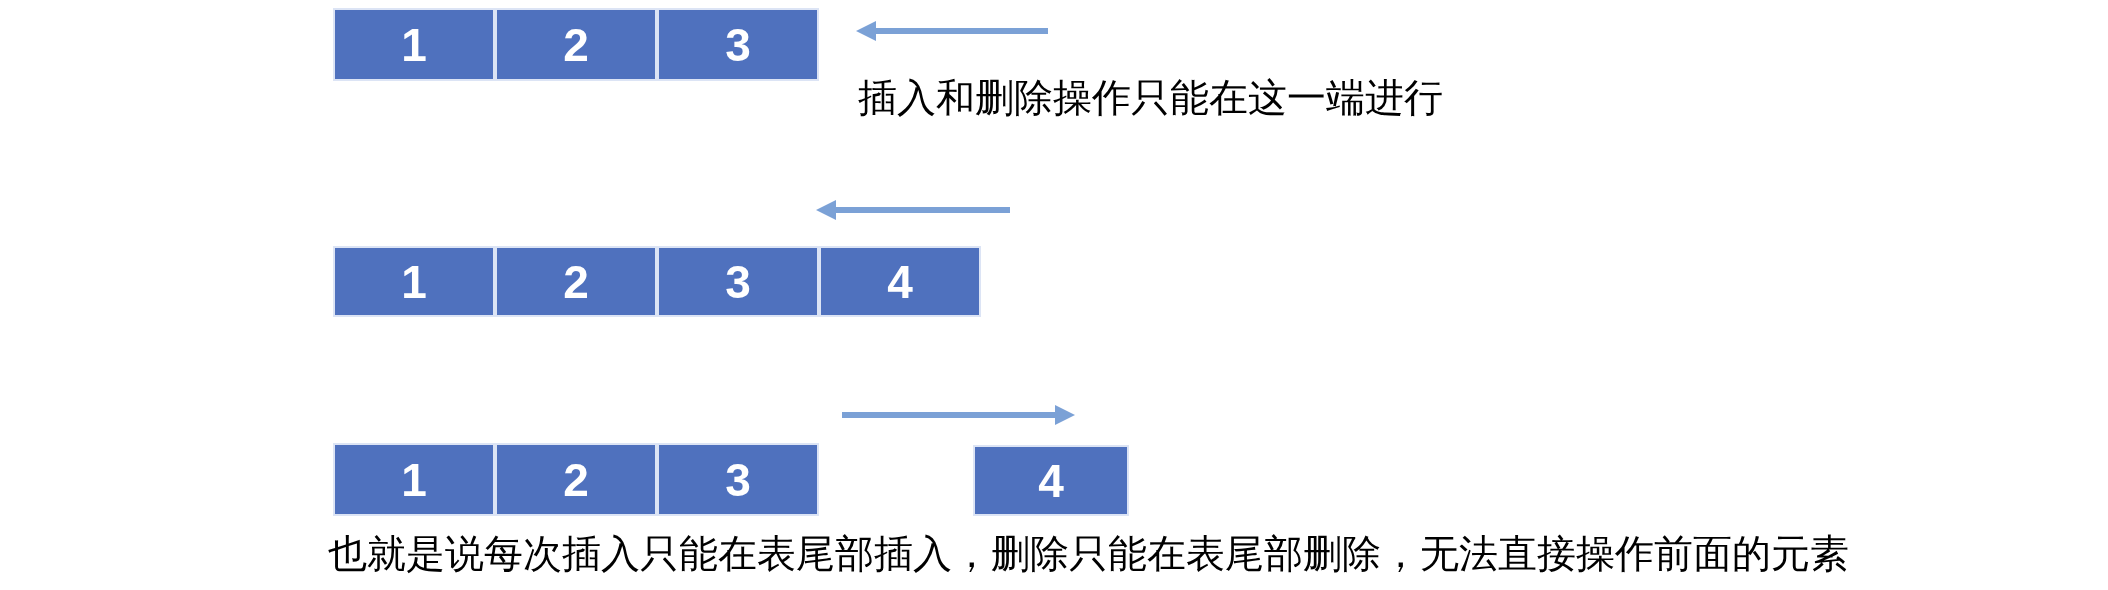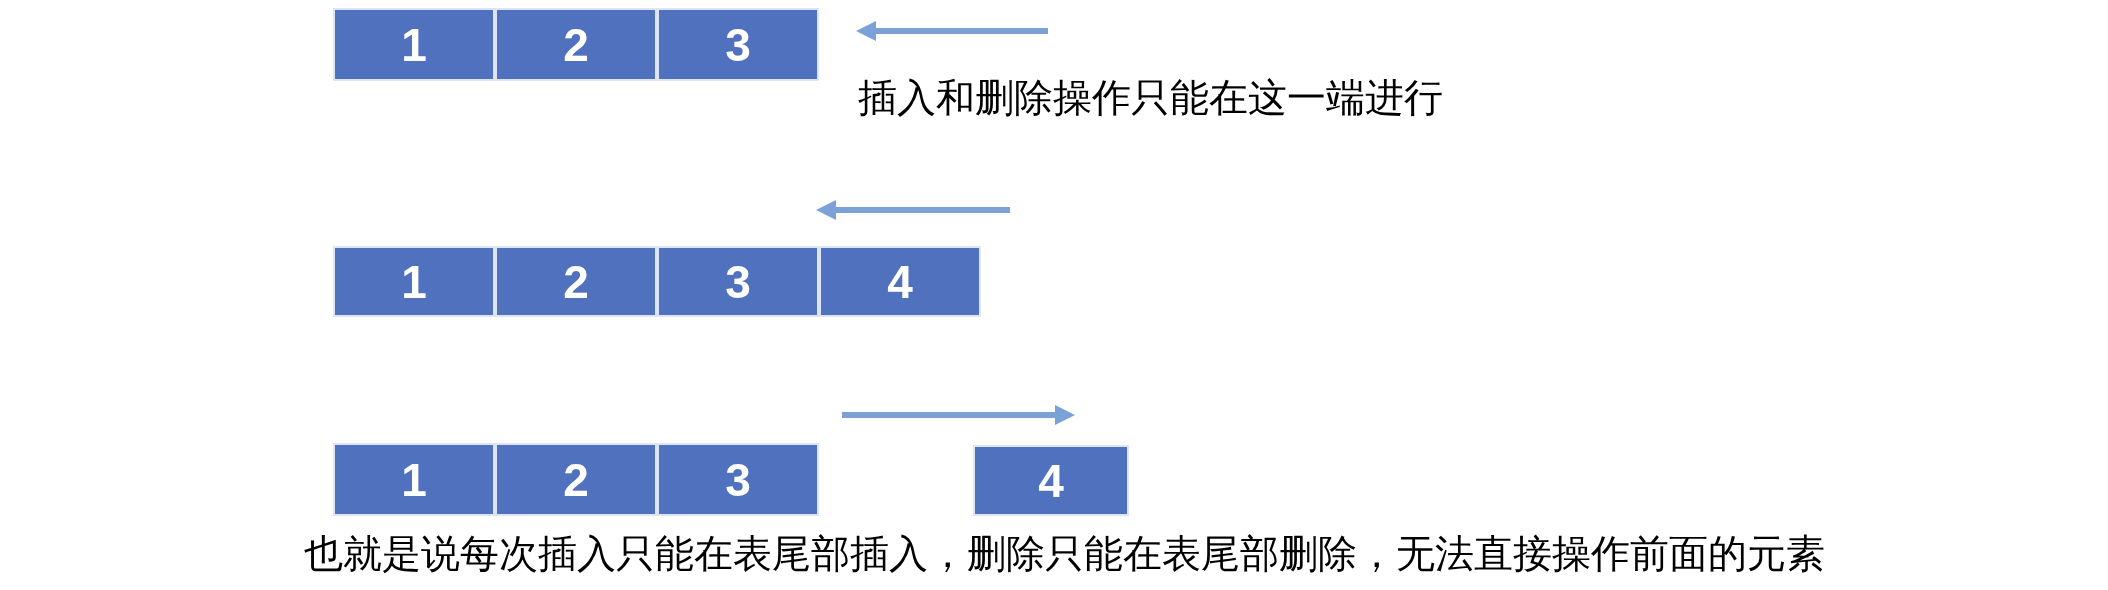--- a/index.html
+++ b/index.html
@@ -92,13 +92,13 @@
   </div>
   <div class="cell">
     <span>3</span>
   </div>
 </div>
 
 <div class="cell detached" style="left:973px;top:445px;">
   <span>4</span>
 </div>
 
-<div class="caption" style="left:304px;top:530px;">也就是说每次插入只能在表尾部插入，删除只能在表尾部删除，无法直接操作前面的元素</div>
+<div class="caption" style="left:328px;top:530px;">也就是说每次插入只能在表尾部插入，删除只能在表尾部删除，无法直接操作前面的元素</div>
 
 </body></html>

